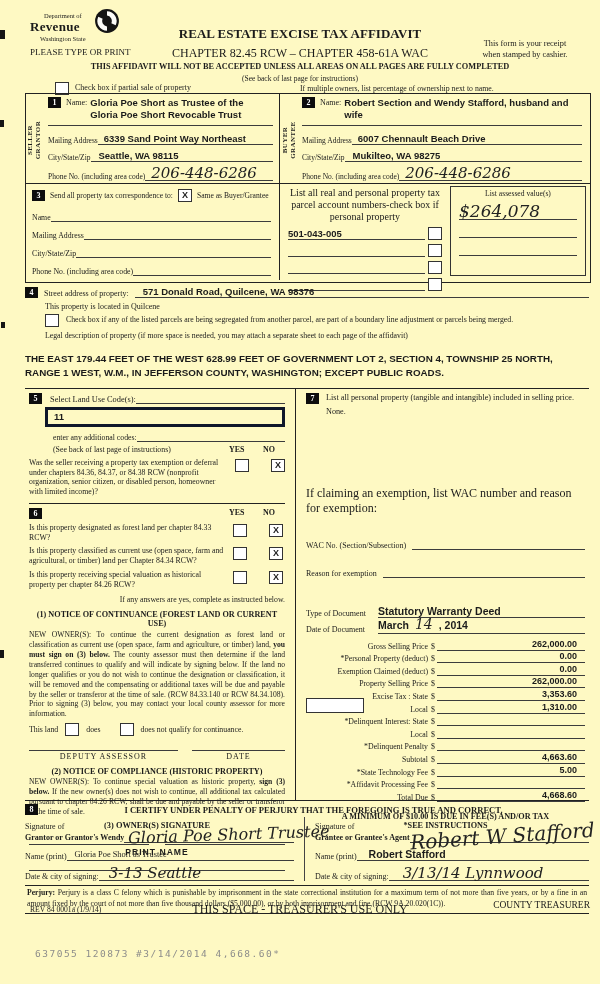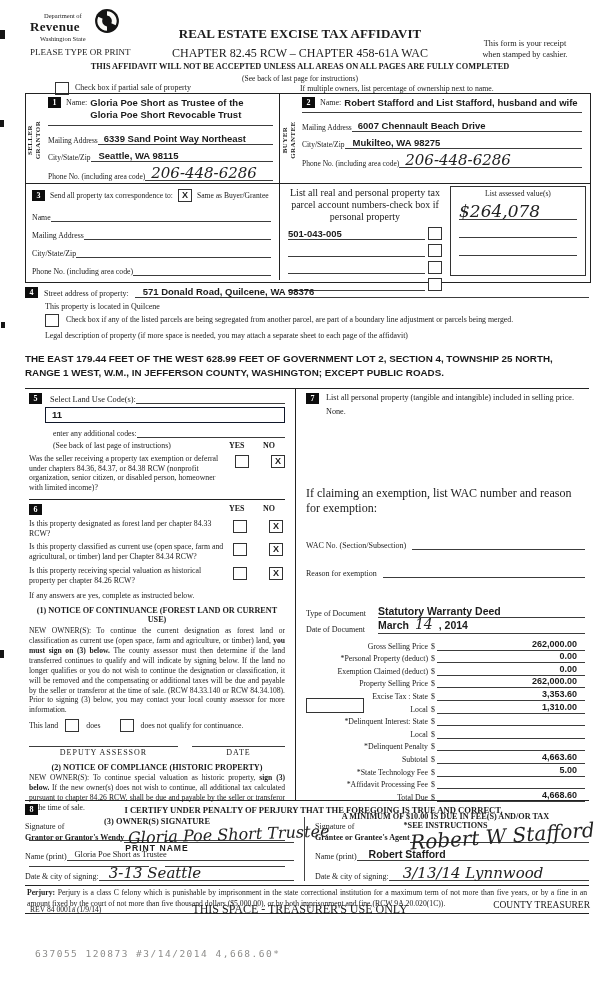--- a/index.html
+++ b/index.html
@@ -1,16 +1,16 @@
 <!DOCTYPE html>
 <html><head>
 <meta charset="utf-8">
 <style>
   html,body{margin:0;padding:0;background:#e8e8e4;}
-  .page{position:relative;width:600px;height:984px;background:#ffffff;color:#1b1b1b;
+  .page{position:relative;width:600px;height:984px;background:#fef9c3;color:#1b1b1b;
         font-family:"Liberation Serif",serif;font-size:8px;overflow:hidden;margin:0 auto;}
   .abs{position:absolute;}
   .b{font-weight:bold;}
   .sans{font-family:"Liberation Sans",sans-serif;}
   .typed{font-family:"Liberation Sans",sans-serif;font-weight:bold;font-size:9.5px;}
   .hand{font-family:"DejaVu Serif",serif;font-style:italic;color:#222;}
   .mono{font-family:"DejaVu Sans Mono",monospace;}
   .numbox{display:inline-block;background:#0d0d0d;color:#fff;min-width:13px;height:11px;
           text-align:center;line-height:11px;font-weight:bold;font-size:8px;}
   .cb{display:inline-block;width:12px;height:11px;border:1px solid #333;background:#fff;
@@ -100,21 +100,21 @@
       </div>
 
       <div style="flex:1;position:relative;padding:3px 8px 0 22px;box-sizing:border-box;">
         <div class="vlabel" style="left:-18px;top:38px;">
           <div>BUYER</div>
           <div>GRANTEE</div>
         </div>
         <div style="display:flex;align-items:flex-start;">
           <span class="numbox">2</span>
           <span style="font-size:8px;padding:1px 3px 0 5px;white-space:nowrap;">Name:</span>
-          <span class="typed" style="line-height:1.3;">Robert Stafford and List Stafford, husband and wife</span>
+          <span class="typed" style="line-height:1.3;">Robert Section and Wendy Stafford, husband and wife</span>
         </div>
         <div class="ul" style="margin-top:3px;"></div>
         <div class="frow" style="height:19px;">
           <span style="font-size:7.5px;">Mailing Address</span>
           <span class="flex1 ul typed" style="padding-left:6px;line-height:11px;">6007 Chennault Beach Drive</span>
         </div>
         <div class="frow" style="height:17px;">
           <span style="font-size:7.5px;">City/State/Zip</span>
           <span class="flex1 ul typed" style="padding-left:8px;line-height:11px;">Mukilteo, WA 98275</span>
         </div>
@@ -204,21 +204,21 @@
   </div>
 
   <div class="abs" style="left:25px;top:388px;width:271px;height:412px;border-top:1px solid #222;border-right:1px solid #222;padding:4px 10px 0 4px;box-sizing:border-box;">
 
     <div style="border-bottom:1px solid #222;padding-bottom:6px;">
       <div class="frow">
         <span class="numbox">5</span>
         <span style="font-size:8.4px;padding-left:8px;">Select Land Use Code(s):</span>
         <span class="flex1 ul"></span>
       </div>
-      <div style="border:1px solid #0f172a;height:13px;margin:3px 0 0 16px;padding:1px 0 0 6px;">
+      <div style="border:3px solid #0f172a;height:13px;margin:3px 0 0 16px;padding:1px 0 0 6px;">
         <span class="typed">11</span>
       </div>
       <div class="frow" style="margin:3px 0 0 24px;height:12px;">
         <span style="font-size:7.8px;">enter any additional codes:</span>
         <span class="flex1 ul"></span>
       </div>
       <div style="display:flex;margin:3px 0 0 24px;">
         <span style="font-size:7.8px;flex:1;">(See back of last page of instructions)</span>
         <span class="b" style="font-size:8px;width:34px;">YES</span>
         <span class="b" style="font-size:8px;width:22px;">NO</span>
@@ -253,21 +253,21 @@
           <span class="cb">X</span>
         </span>
       </div>
       <div class="qrow">
         <span class="qtext">Is this property receiving special valuation as historical property per chapter 84.26 RCW?</span>
         <span class="qboxes">
           <span class="cb"></span>
           <span class="cb">X</span>
         </span>
       </div>
-      <div style="font-size:7.8px;margin-top:6px;">If any answers are yes, complete as instructed below.</div>
+      <div style="font-size:7.8px;margin-top:6px;text-align:right;">If any answers are yes, complete as instructed below.</div>
 
       <div class="b ctr" style="font-size:8.2px;margin-top:6px;">(1) NOTICE OF CONTINUANCE (FOREST LAND OR CURRENT USE)</div>
       <div class="para" style="margin-top:2px;">
         <span>NEW OWNER(S): To continue the current designation as forest land or classification as current use (open space, farm and agriculture, or timber) land, </span><span class="b">you must sign on (3) below.</span><span>  The county assessor must then determine if the land transferred continues to qualify and will indicate by signing below.  If the land no longer qualifies or you do not wish to continue the designation or classification, it will be removed and the compensating or additional taxes will be due and payable by the seller or transferor at the time of sale.  (RCW 84.33.140 or RCW 84.34.108).  Prior to signing (3) below, you may contact your local county assessor for more information.</span>
       </div>
       <div style="display:flex;align-items:center;margin-top:4px;gap:7px;">
         <span style="font-size:7.8px;">This land</span>
         <span class="cb"></span>
         <span style="font-size:7.8px;">does</span>
         <span class="cb" style="margin-left:12px;"></span>

